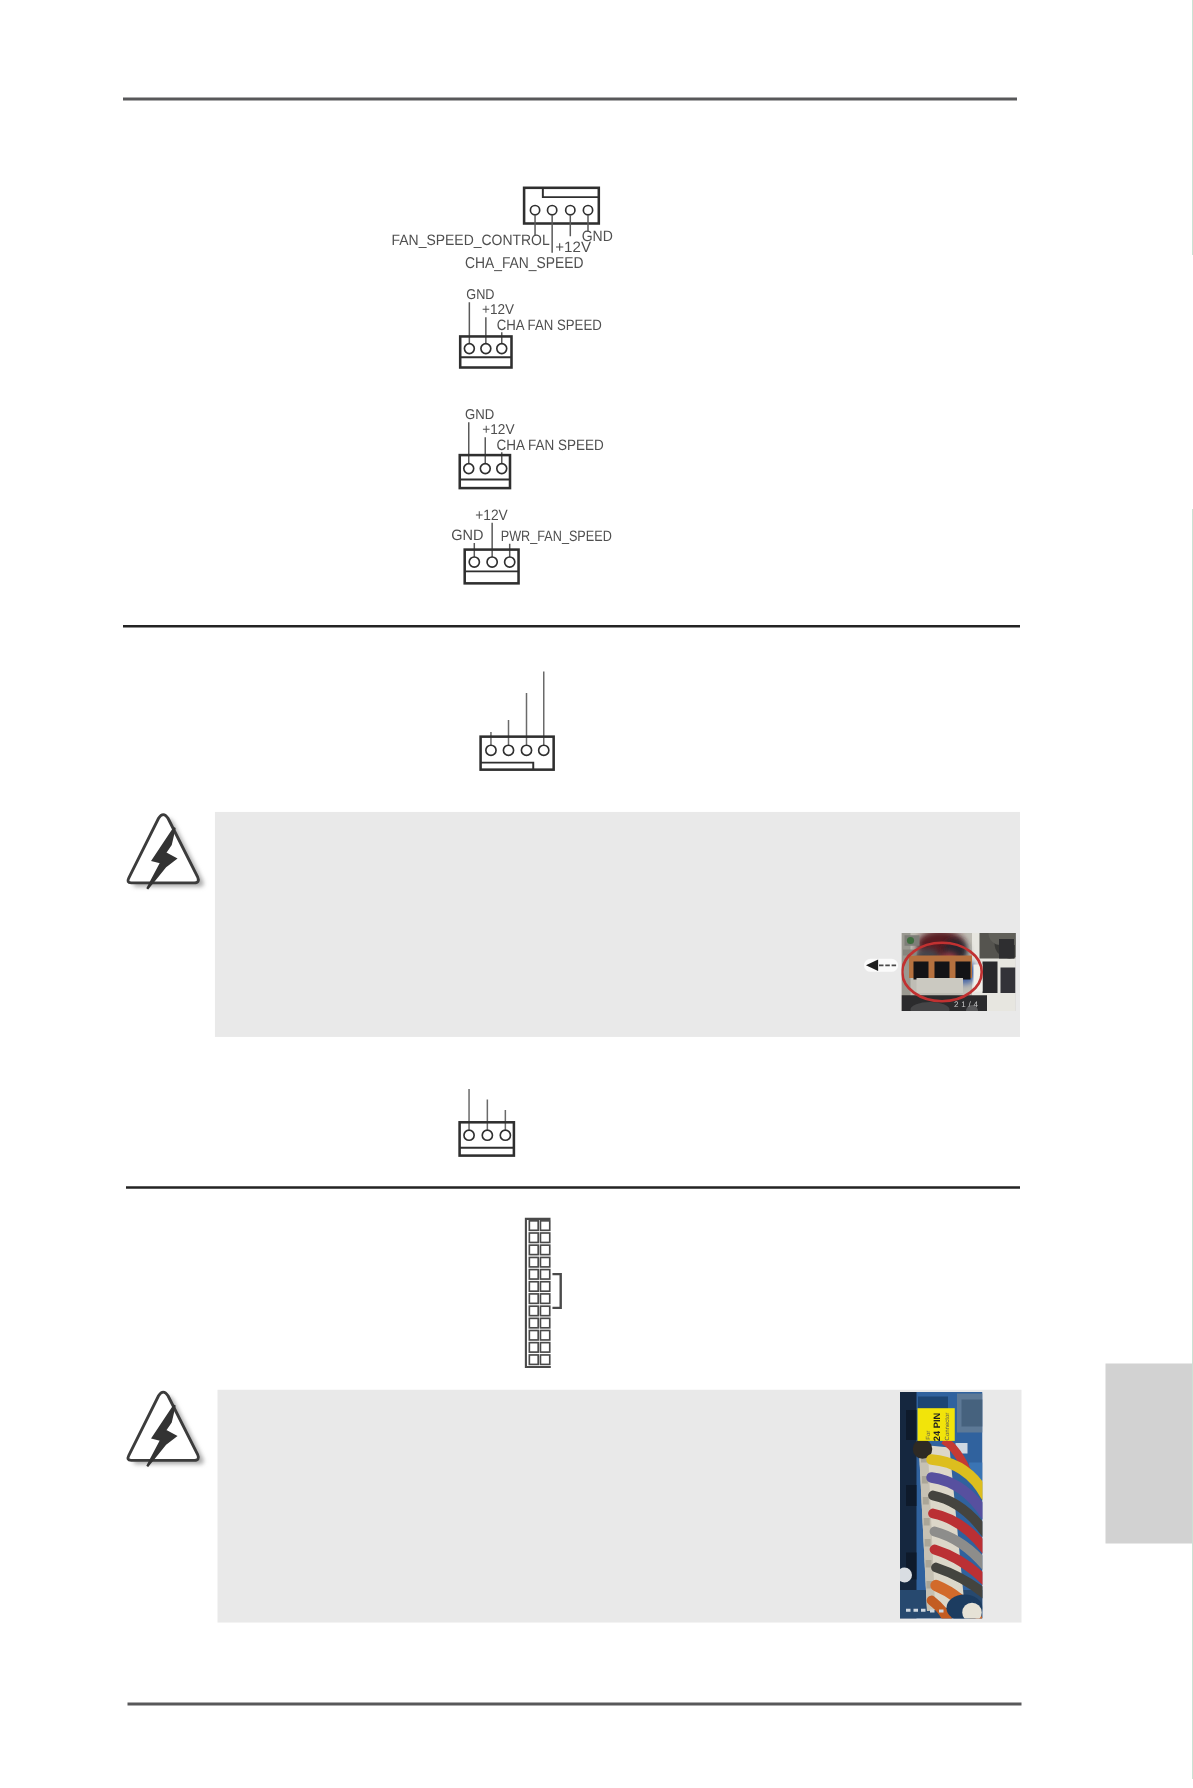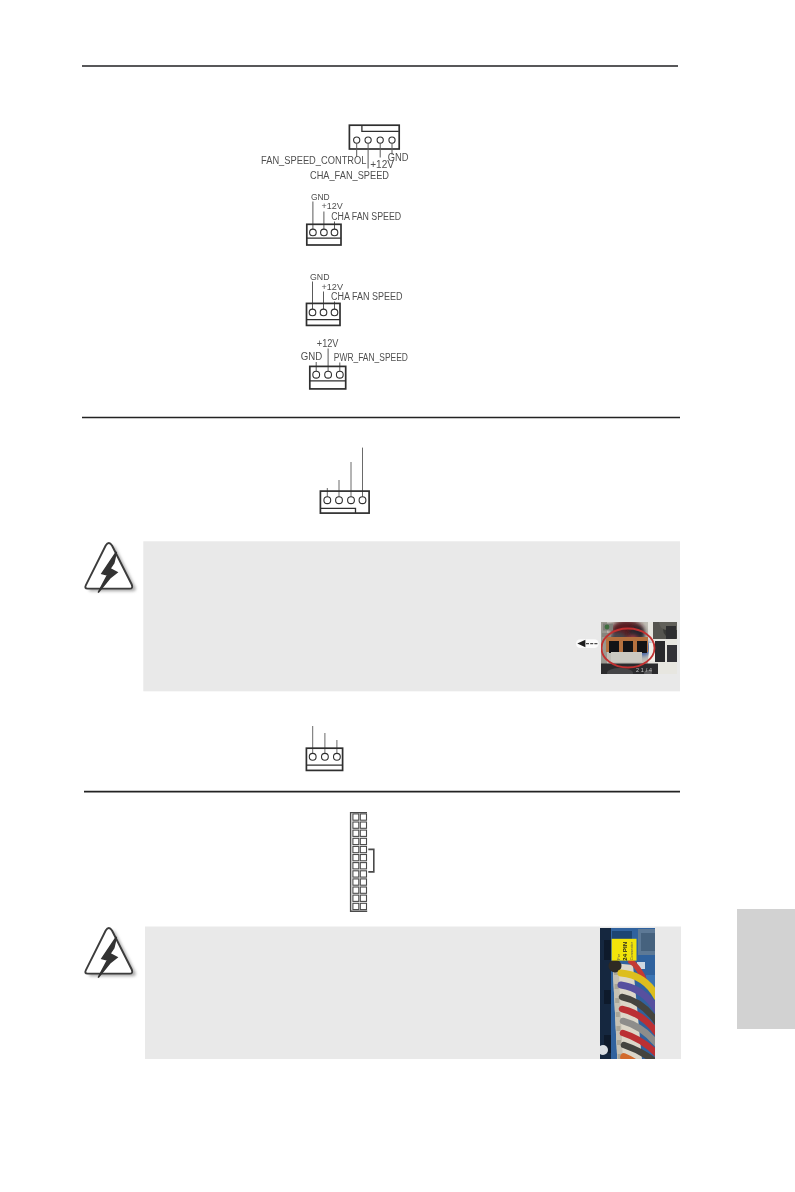--- a/index.html
+++ b/index.html
@@ -1,16 +1,16 @@
 <!DOCTYPE html>
 <html><head>
 <meta charset="utf-8">
 <style>
   html,body{margin:0;padding:0;background:#ffffff;}
-  #page{position:relative;width:795px;height:1059px;background:#15803d;overflow:hidden;
+  #page{position:relative;width:795px;height:1192px;background:#15803d;overflow:hidden;
         font-family:"Liberation Sans",sans-serif;}
   svg{display:block;}
 </style>
 </head>
 <body>
 <div id="page">
 <svg width="795" height="1192" viewBox="0 0 795 1192">
   <defs>
     <filter id="blur1" x="-50%" y="-50%" width="200%" height="200%">
           <feGaussianBlur stdDeviation="2.2"></feGaussianBlur>

